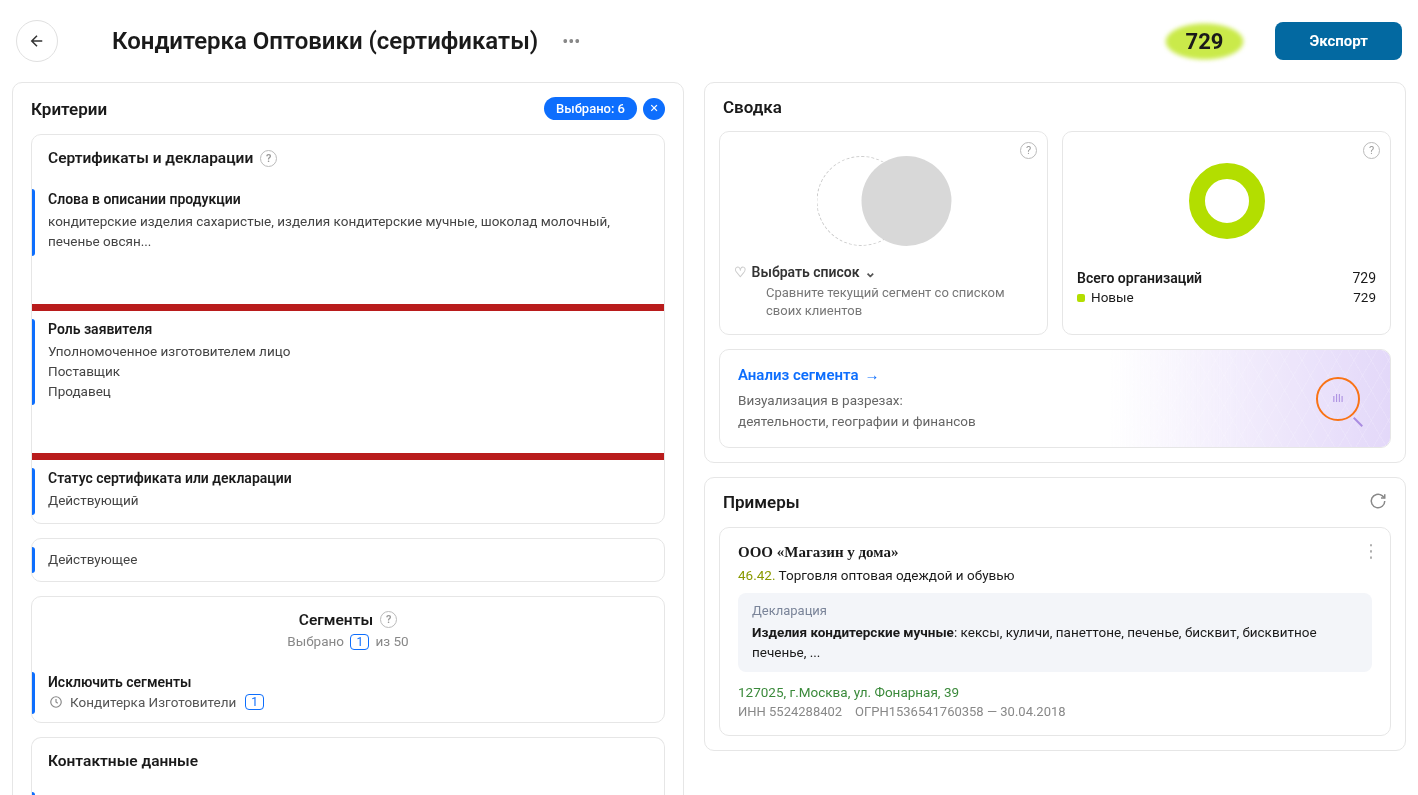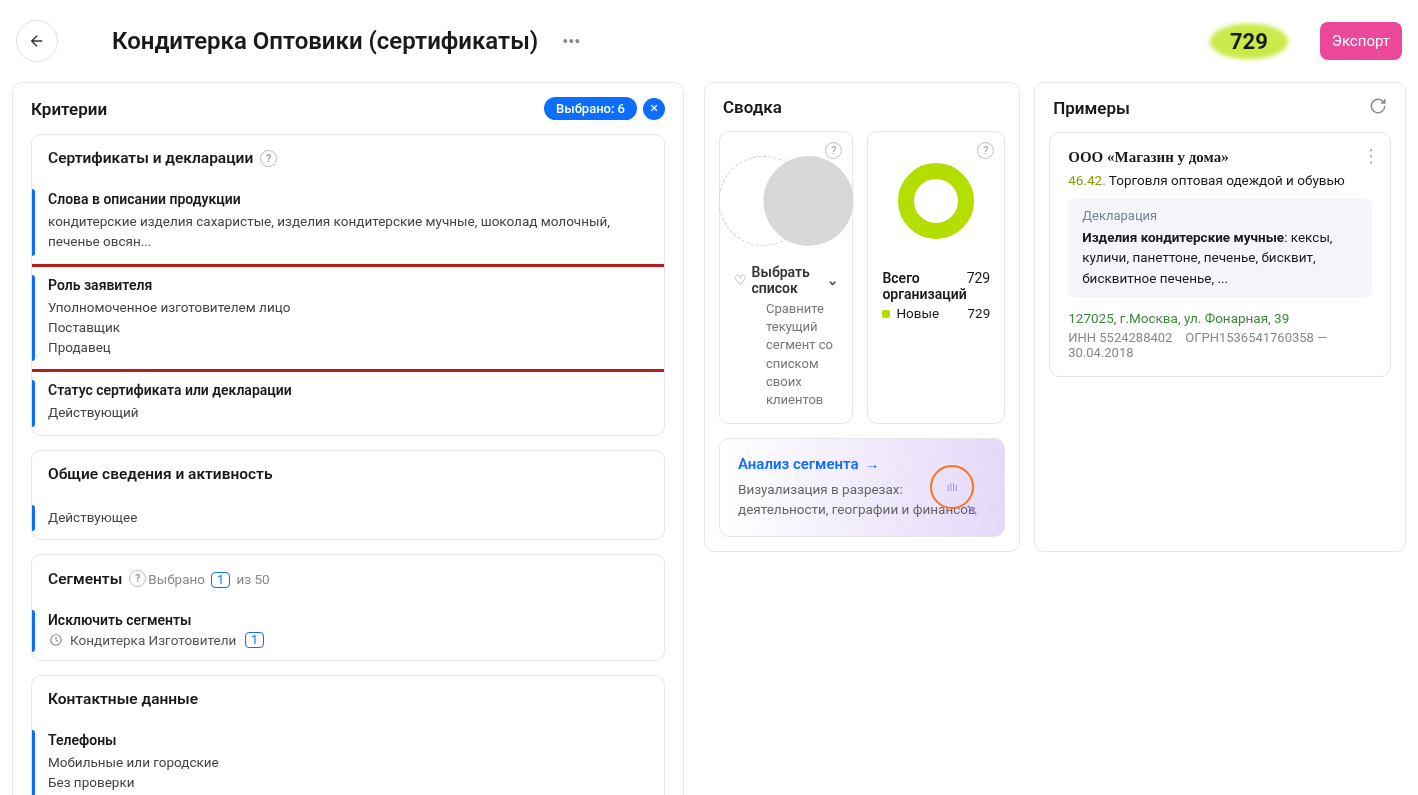--- a/index.html
+++ b/index.html
@@ -6,34 +6,34 @@
 body { background:#fff; color:#1a1a1a; font-size:14px; }
 .container { display:flex; flex-direction:column; min-height:795px; }
 .header { display:flex; align-items:center; padding:20px 16px; gap:16px; }
 .back-btn { width:42px; height:42px; border-radius:50%; border:1px solid #e0e0e0; background:#fff; display:flex; align-items:center; justify-content:center; cursor:pointer; }
 .page-title { font-size:24px; font-weight:600;margin-left:38px; }
 .more-btn { background:none; border:none; cursor:pointer; color:#888; font-size:18px; padding:4px 8px; }
 .spacer { flex:1; }
 .count-highlight { position:relative; display:inline-block; padding:4px 18px; }
 .count-highlight::before { content:""; position:absolute; inset:-6px -8px; background:radial-gradient(ellipse 60% 55% at 50% 50%, #caea4a 0%, #caea4a 70%, transparent 75%); border-radius:50%; z-index:-1; filter:blur(2px); }
 .count-number { font-size:22px; font-weight:700; color:#1a1a1a; }
-.export-btn { background:#ec4899; color:#fff; border:none; border-radius:8px; padding:10px 12px; font-size:15px; font-weight:400; cursor:pointer; margin-left:18px; }
+.export-btn { background:#0369a1; color:#fff; border:none; border-radius:8px; padding:10px 34px; font-size:15px; font-weight:700; cursor:pointer; margin-left:18px; }
 .main { display:flex; gap:20px; padding:0 12px; align-items:flex-start; }
 .left { width:672px; display:flex; flex-direction:column; gap:14px; }
-.right { flex:1; display:flex; gap:14px; }
+.right { flex:1; display:flex; flex-direction:column; gap:14px; }
 .panel { border:1px solid #e6e6e6; border-radius:10px; background:#fff; overflow:hidden; }
 .panel-header { display:flex; align-items:center; padding:14px 18px; font-size:17px; font-weight:600; }
 .selected-badge { margin-left:auto; display:flex; align-items:center; gap:6px; }
 .selected-pill { background:#0d6efd; color:#fff; border-radius:14px; padding:4px 12px; font-size:13px; font-weight:500; }
 .clear-btn { background:#0d6efd; color:#fff; border:none; width:22px; height:22px; border-radius:50%; display:flex; align-items:center; justify-content:center; cursor:pointer; font-size:11px; }
 .criteria-group { margin:0 18px 14px 18px; border:1px solid #e6e6e6; border-radius:10px; }
 .group-title-row { padding:14px 16px; font-size:15.5px; font-weight:600; display:flex; align-items:center; gap:7px; }
 .help-icon { display:inline-flex; align-items:center; justify-content:center; width:17px; height:17px; border:1px solid #bbb; border-radius:50%; font-size:11px; color:#999; }
 .criteria-item { padding:10px 16px 12px 16px; position:relative; }
-.criteria-item + .criteria-item { border-top:3px solid #b91c1c; }
+.criteria-item + .criteria-item { border-top:7px solid #b91c1c;margin-top:40px; }
 .criteria-item::before { content:""; position:absolute; left:0; top:8px; bottom:8px; width:3px; background:#0d6efd; border-radius:0 3px 3px 0; }
 .criteria-name { font-weight:600; font-size:14px; margin-bottom:4px; }
 .criteria-value { color:#444; font-size:13.5px; line-height:1.5; }
 .segments-subtitle { font-size:13.5px; color:#888; margin-top:2px; }
 .count-badge { display:inline-block; border:1px solid #0d6efd; color:#0d6efd; border-radius:4px; padding:0 5px; font-size:12px; margin:0 3px; }
 .segment-tag { display:flex; align-items:center; gap:6px; color:#555; font-size:13.5px; margin-top:4px; }
 .clock-icon { display:inline-flex; width:16px; height:16px; align-items:center; justify-content:center; }
 .summary-cards { display:flex; gap:14px; padding:0 14px 14px 14px; }
 .summary-card { flex:1; border:1px solid #e6e6e6; border-radius:10px; padding:14px; position:relative; }
 .card-help { position:absolute; top:10px; right:10px; }
@@ -121,30 +121,27 @@
 Поставщик
 Продавец</div>
           </div>
           <div class="criteria-item">
             <div class="criteria-name">Статус сертификата или декларации</div>
             <div class="criteria-value">Действующий</div>
           </div>
         </div>
 
         <div class="criteria-group">
-          <div class="group-title-row">
-            <span>Общие сведения и активность</span>
-          </div>
           <div class="criteria-item">
             <div class="criteria-value">Действующее</div>
           </div>
         </div>
 
         <div class="criteria-group">
-          <div class="group-title-row" style="flex-direction:row; align-items:flex-end; gap:2px;">
+          <div class="group-title-row" style="flex-direction:column; align-items:center; gap:2px;">
             <div style="display:flex; align-items:center; gap:7px;">
               <span>Сегменты</span>
               <span class="help-icon">?</span>
             </div>
             <div class="segments-subtitle" style="font-weight:400;">
               <span>Выбрано</span>
               <span class="count-badge">1</span>
               <span>из 50</span>
             </div>
           </div>

